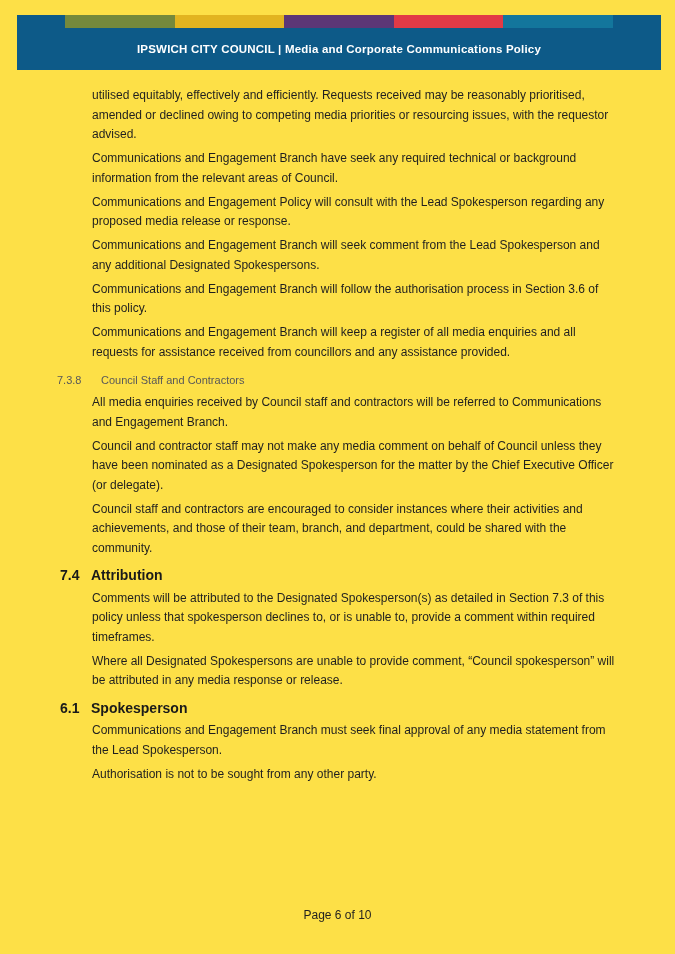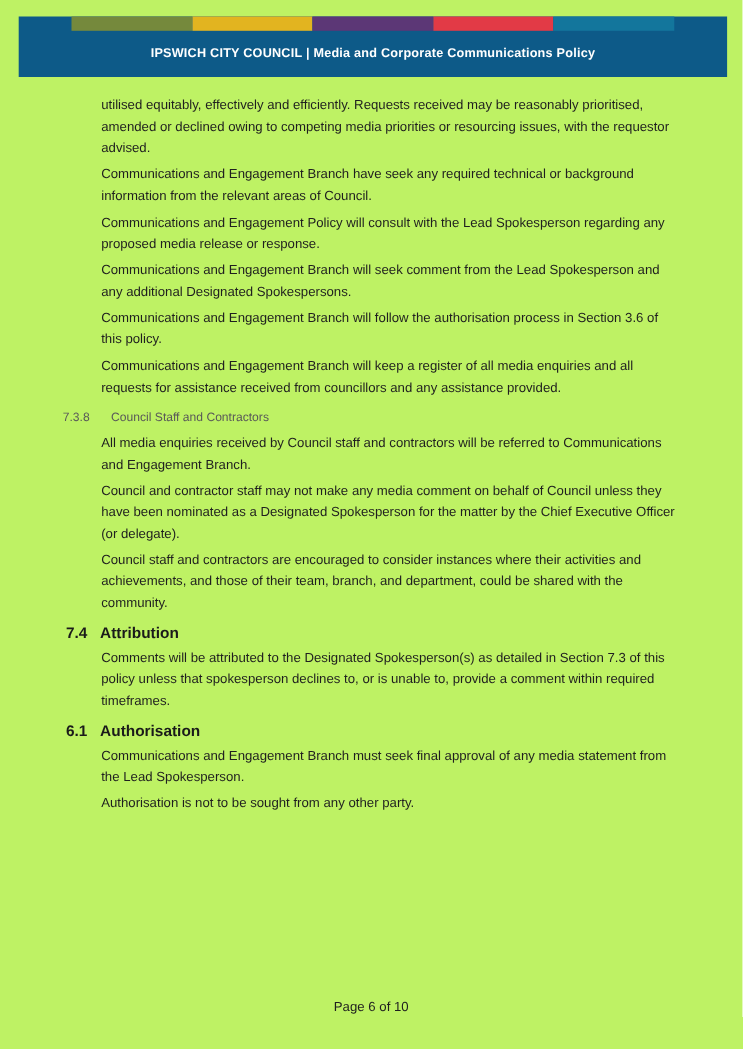--- a/index.html
+++ b/index.html
@@ -1,21 +1,21 @@
 <!DOCTYPE html>
 <html><head>
 <meta charset="utf-8">
 <style>
   * { margin: 0; padding: 0; box-sizing: border-box; }
   html, body { background: #ffffff; }
   .page {
     position: relative;
     width: 675px;
     height: 954px;
-    background: #bef264;
+    background: #fde047;
     font-family: "Liberation Sans", sans-serif;
     color: #1f1f1f;
     overflow: hidden;
   }
 
   
   .band {
     position: absolute;
     left: 17px;
     top: 15px;
@@ -124,24 +124,25 @@
     <p>All media enquiries received by Council staff and contractors will be referred to Communications and Engagement Branch.</p>
     <p>Council and contractor staff may not make any media comment on behalf of Council unless they have been nominated as a Designated Spokesperson for the matter by the Chief Executive Officer (or delegate).</p>
     <p>Council staff and contractors are encouraged to consider instances where their activities and achievements, and those of their team, branch, and department, could be shared with the community.</p>
 
     <div class="h2">
       <span class="num">7.4</span>
       <span class="ttl">Attribution</span>
     </div>
 
     <p>Comments will be attributed to the Designated Spokesperson(s) as detailed in Section 7.3 of this policy unless that spokesperson declines to, or is unable to, provide a comment within required timeframes.</p>
+    <p>Where all Designated Spokespersons are unable to provide comment, “Council spokesperson” will be attributed in any media response or release.</p>
 
     <div class="h2">
       <span class="num">6.1</span>
-      <span class="ttl">Authorisation</span>
+      <span class="ttl">Spokesperson</span>
     </div>
 
     <p>Communications and Engagement Branch must seek final approval of any media statement from the Lead Spokesperson.</p>
     <p>Authorisation is not to be sought from any other party.</p>
   </div>
 
   <div class="footer">Page 6 of 10</div>
 
 </div>
 

